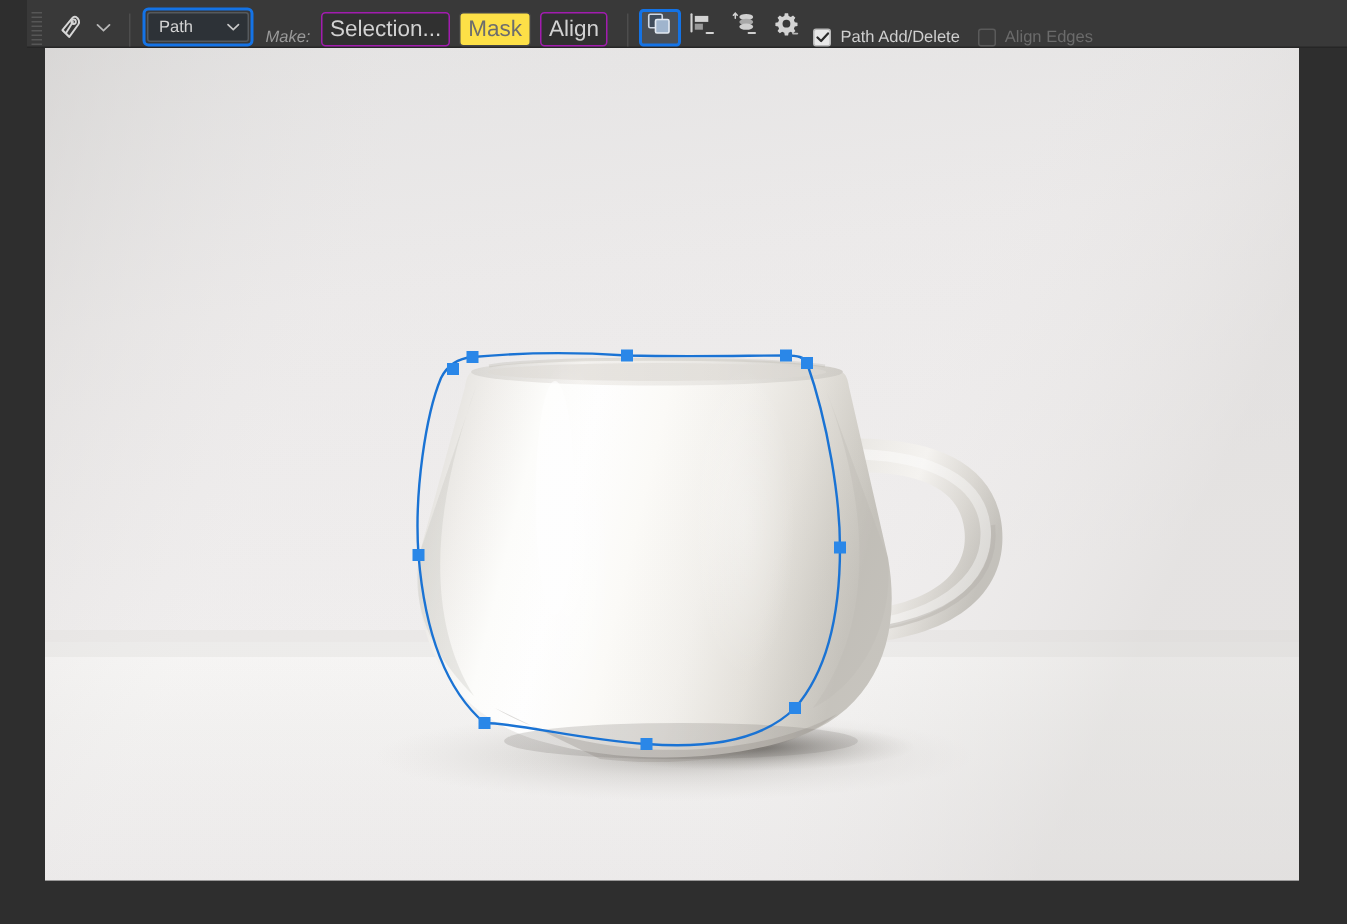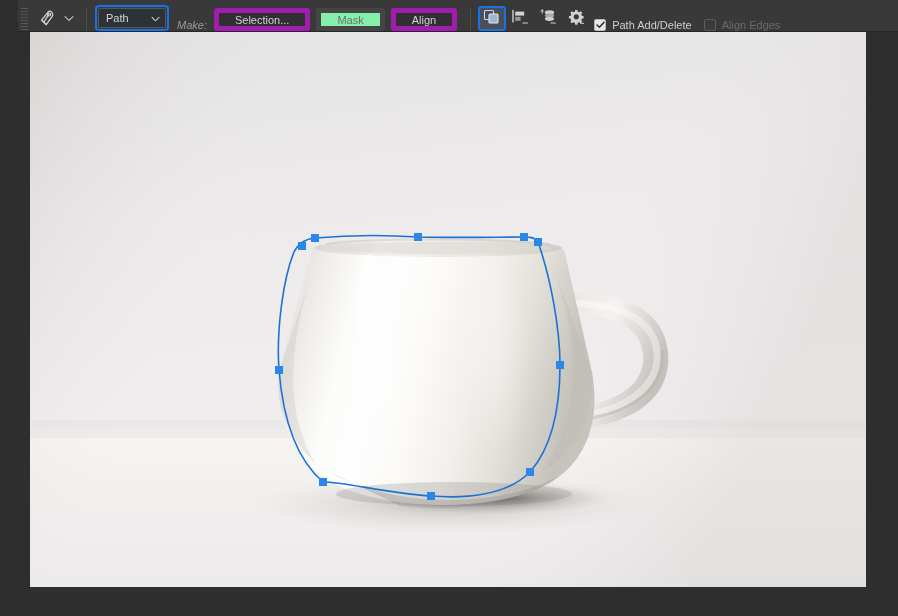--- a/index.html
+++ b/index.html
@@ -106,37 +106,37 @@
     color: #9a9a9a;
     font-size: 11px;
     margin: 0 7px 0 8px;
     flex: 0 0 auto;
     font-style: italic;
   }
 
   .btn {
     height: 23px;
     background: #303030;
-    border: 5px solid #a21caf;
+    border: 1px solid #a21caf;
     border-radius: 3px;
     color: #d2d2d2;
-    font-size: 11px;
+    font-size: 15px;
     display: flex;
     align-items: center;
     justify-content: center;
-    padding: 0 16px;
+    padding: 0 5px;
     margin-right: 6px;
     box-sizing: border-box;
     flex: 0 0 auto;
     white-space: nowrap;
   }
   .btn.disabled {
     color: #6d6d6d;
     border-color: #454545;
-    background: #86efac;
+    background: #fde047;
   }
 
   .icon-btn {
     width: 28px;
     height: 25px;
     display: flex;
     align-items: center;
     justify-content: center;
     border-radius: 3px;
     border: 2px solid transparent;

